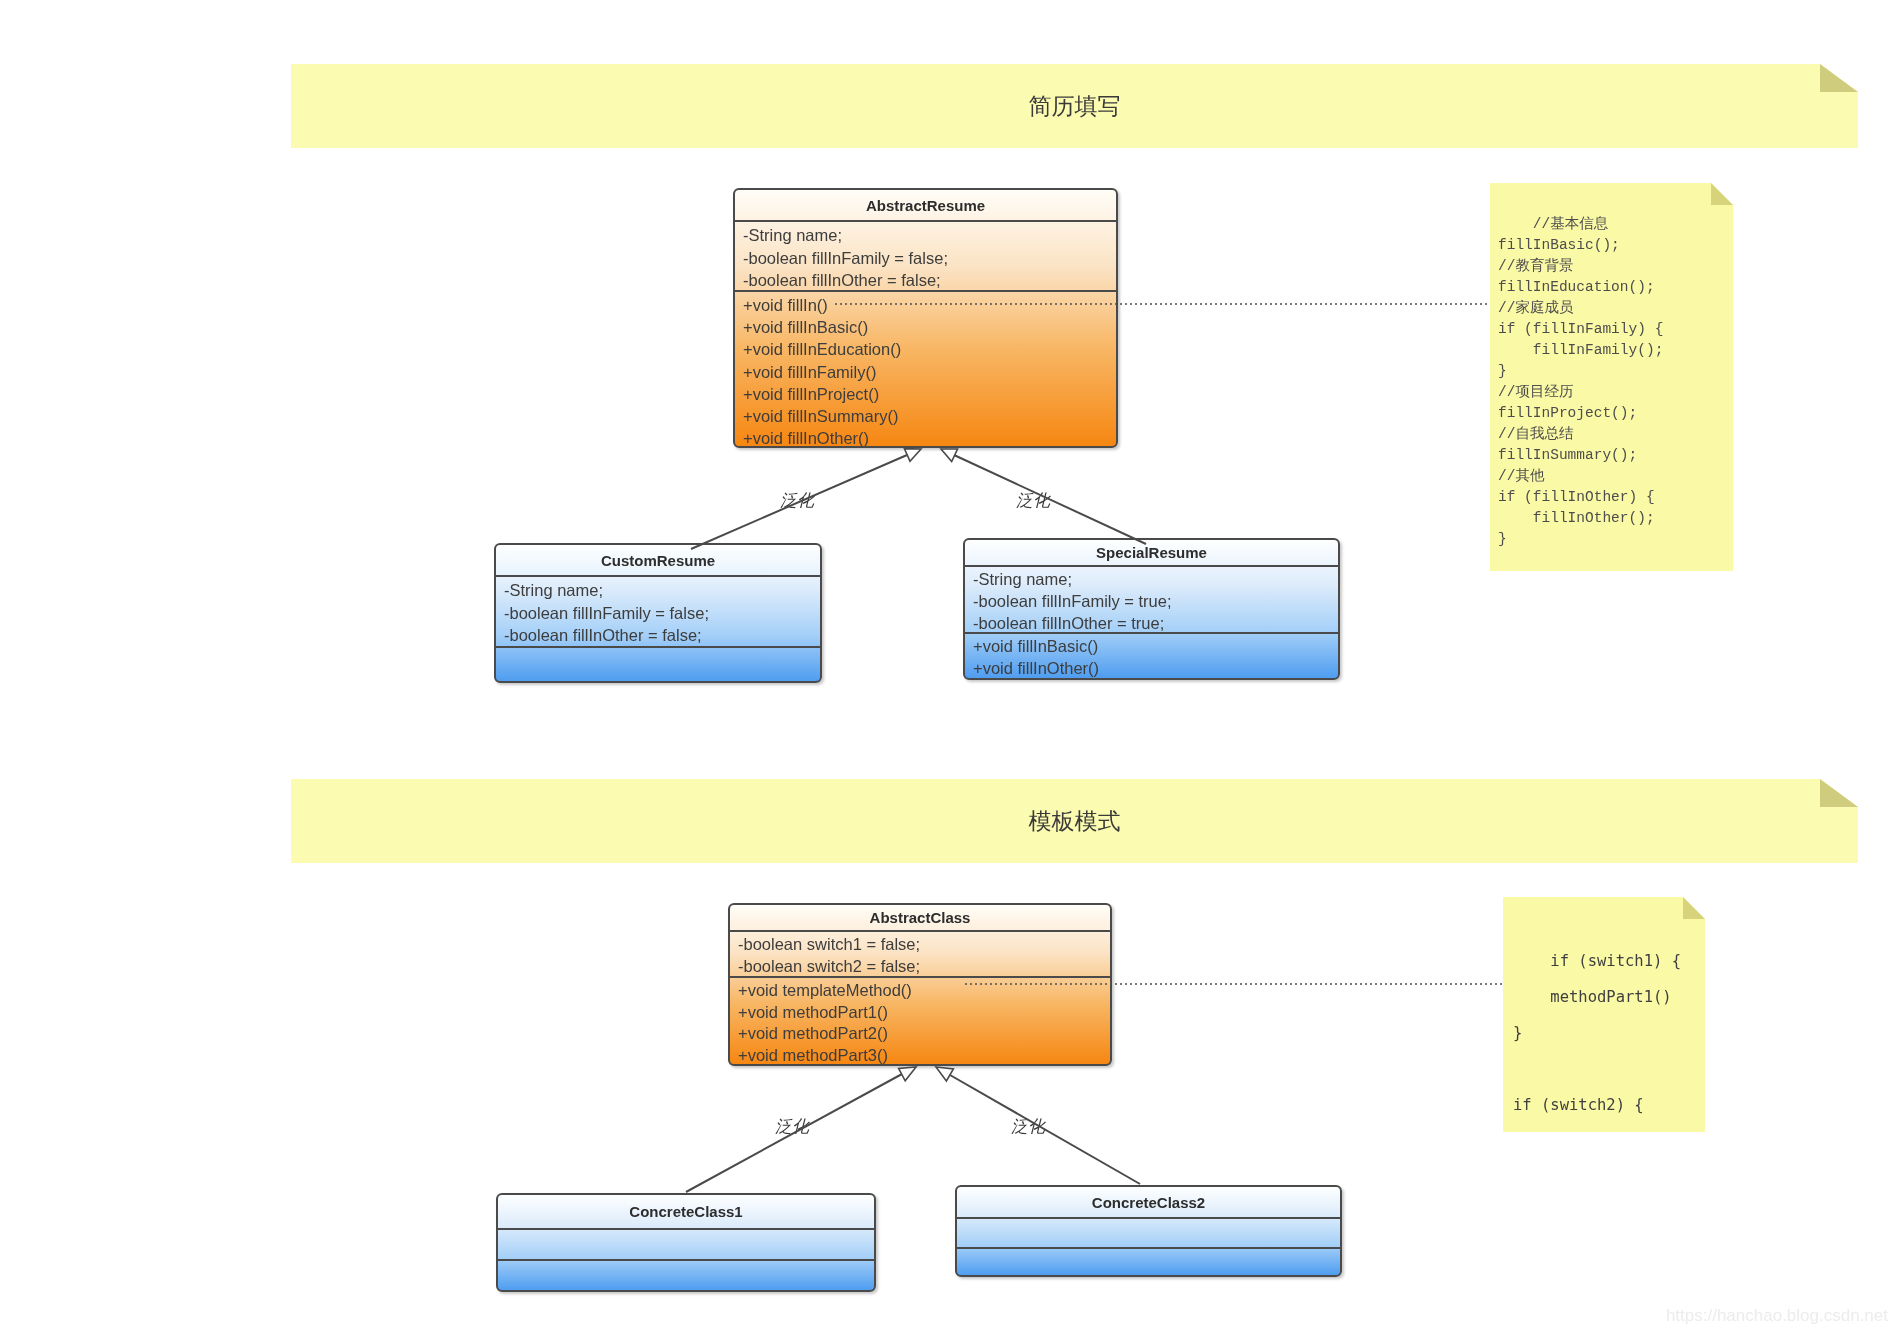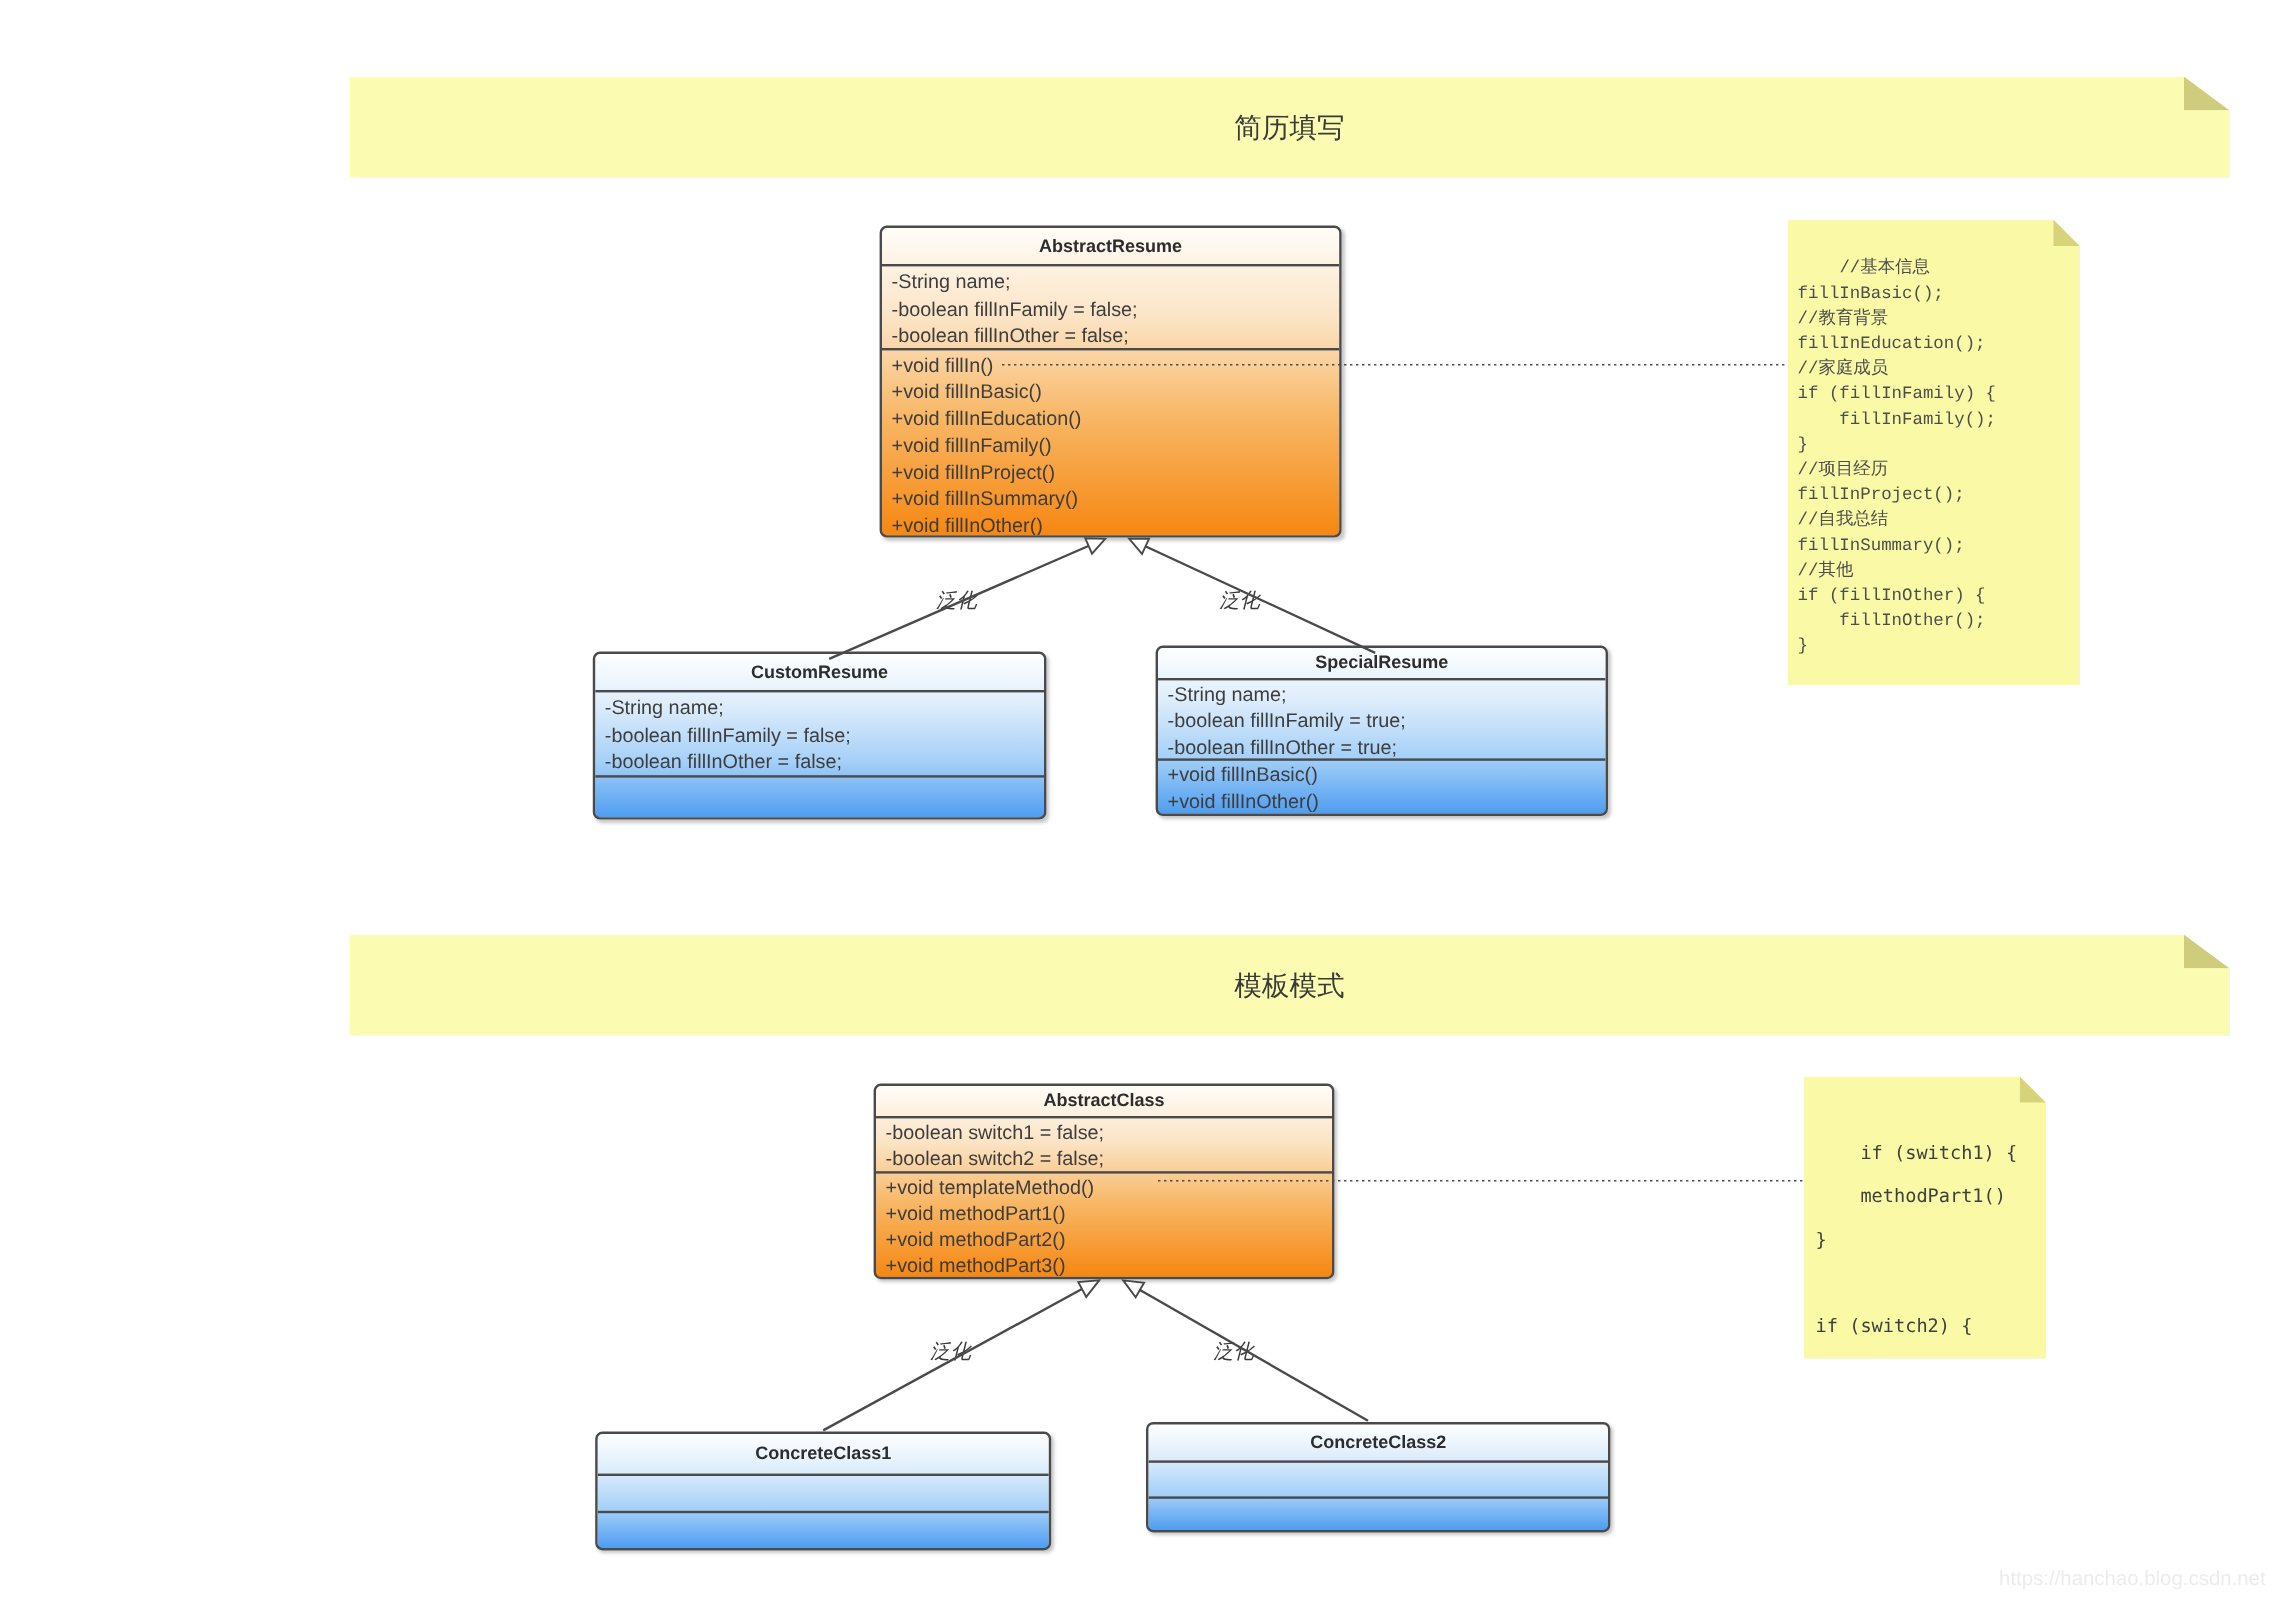--- a/index.html
+++ b/index.html
@@ -72,21 +72,21 @@
       <div>+void fillIn()</div>
       <div>+void fillInBasic()</div>
       <div>+void fillInEducation()</div>
       <div>+void fillInFamily()</div>
       <div>+void fillInProject()</div>
       <div>+void fillInSummary()</div>
       <div>+void fillInOther()</div>
     </div>
   </div>
 
-  <div class="uml-class uml-blue" style="left:494px;top:543px;width:378px;height:140px;">
+  <div class="uml-class uml-blue" style="left:494px;top:543px;width:328px;height:140px;">
     <div class="uml-title" style="height:30px;">CustomResume</div>
     <div class="uml-rows uml-sep" style="height:71px;line-height:22.6px;">
       <div>-String name;</div>
       <div>-boolean fillInFamily = false;</div>
       <div>-boolean fillInOther = false;</div>
     </div>
     <div class="uml-rows uml-sep" style="height:35px;"></div>
   </div>
 
   <div class="uml-class uml-blue" style="left:963px;top:538px;width:377px;height:142px;">

